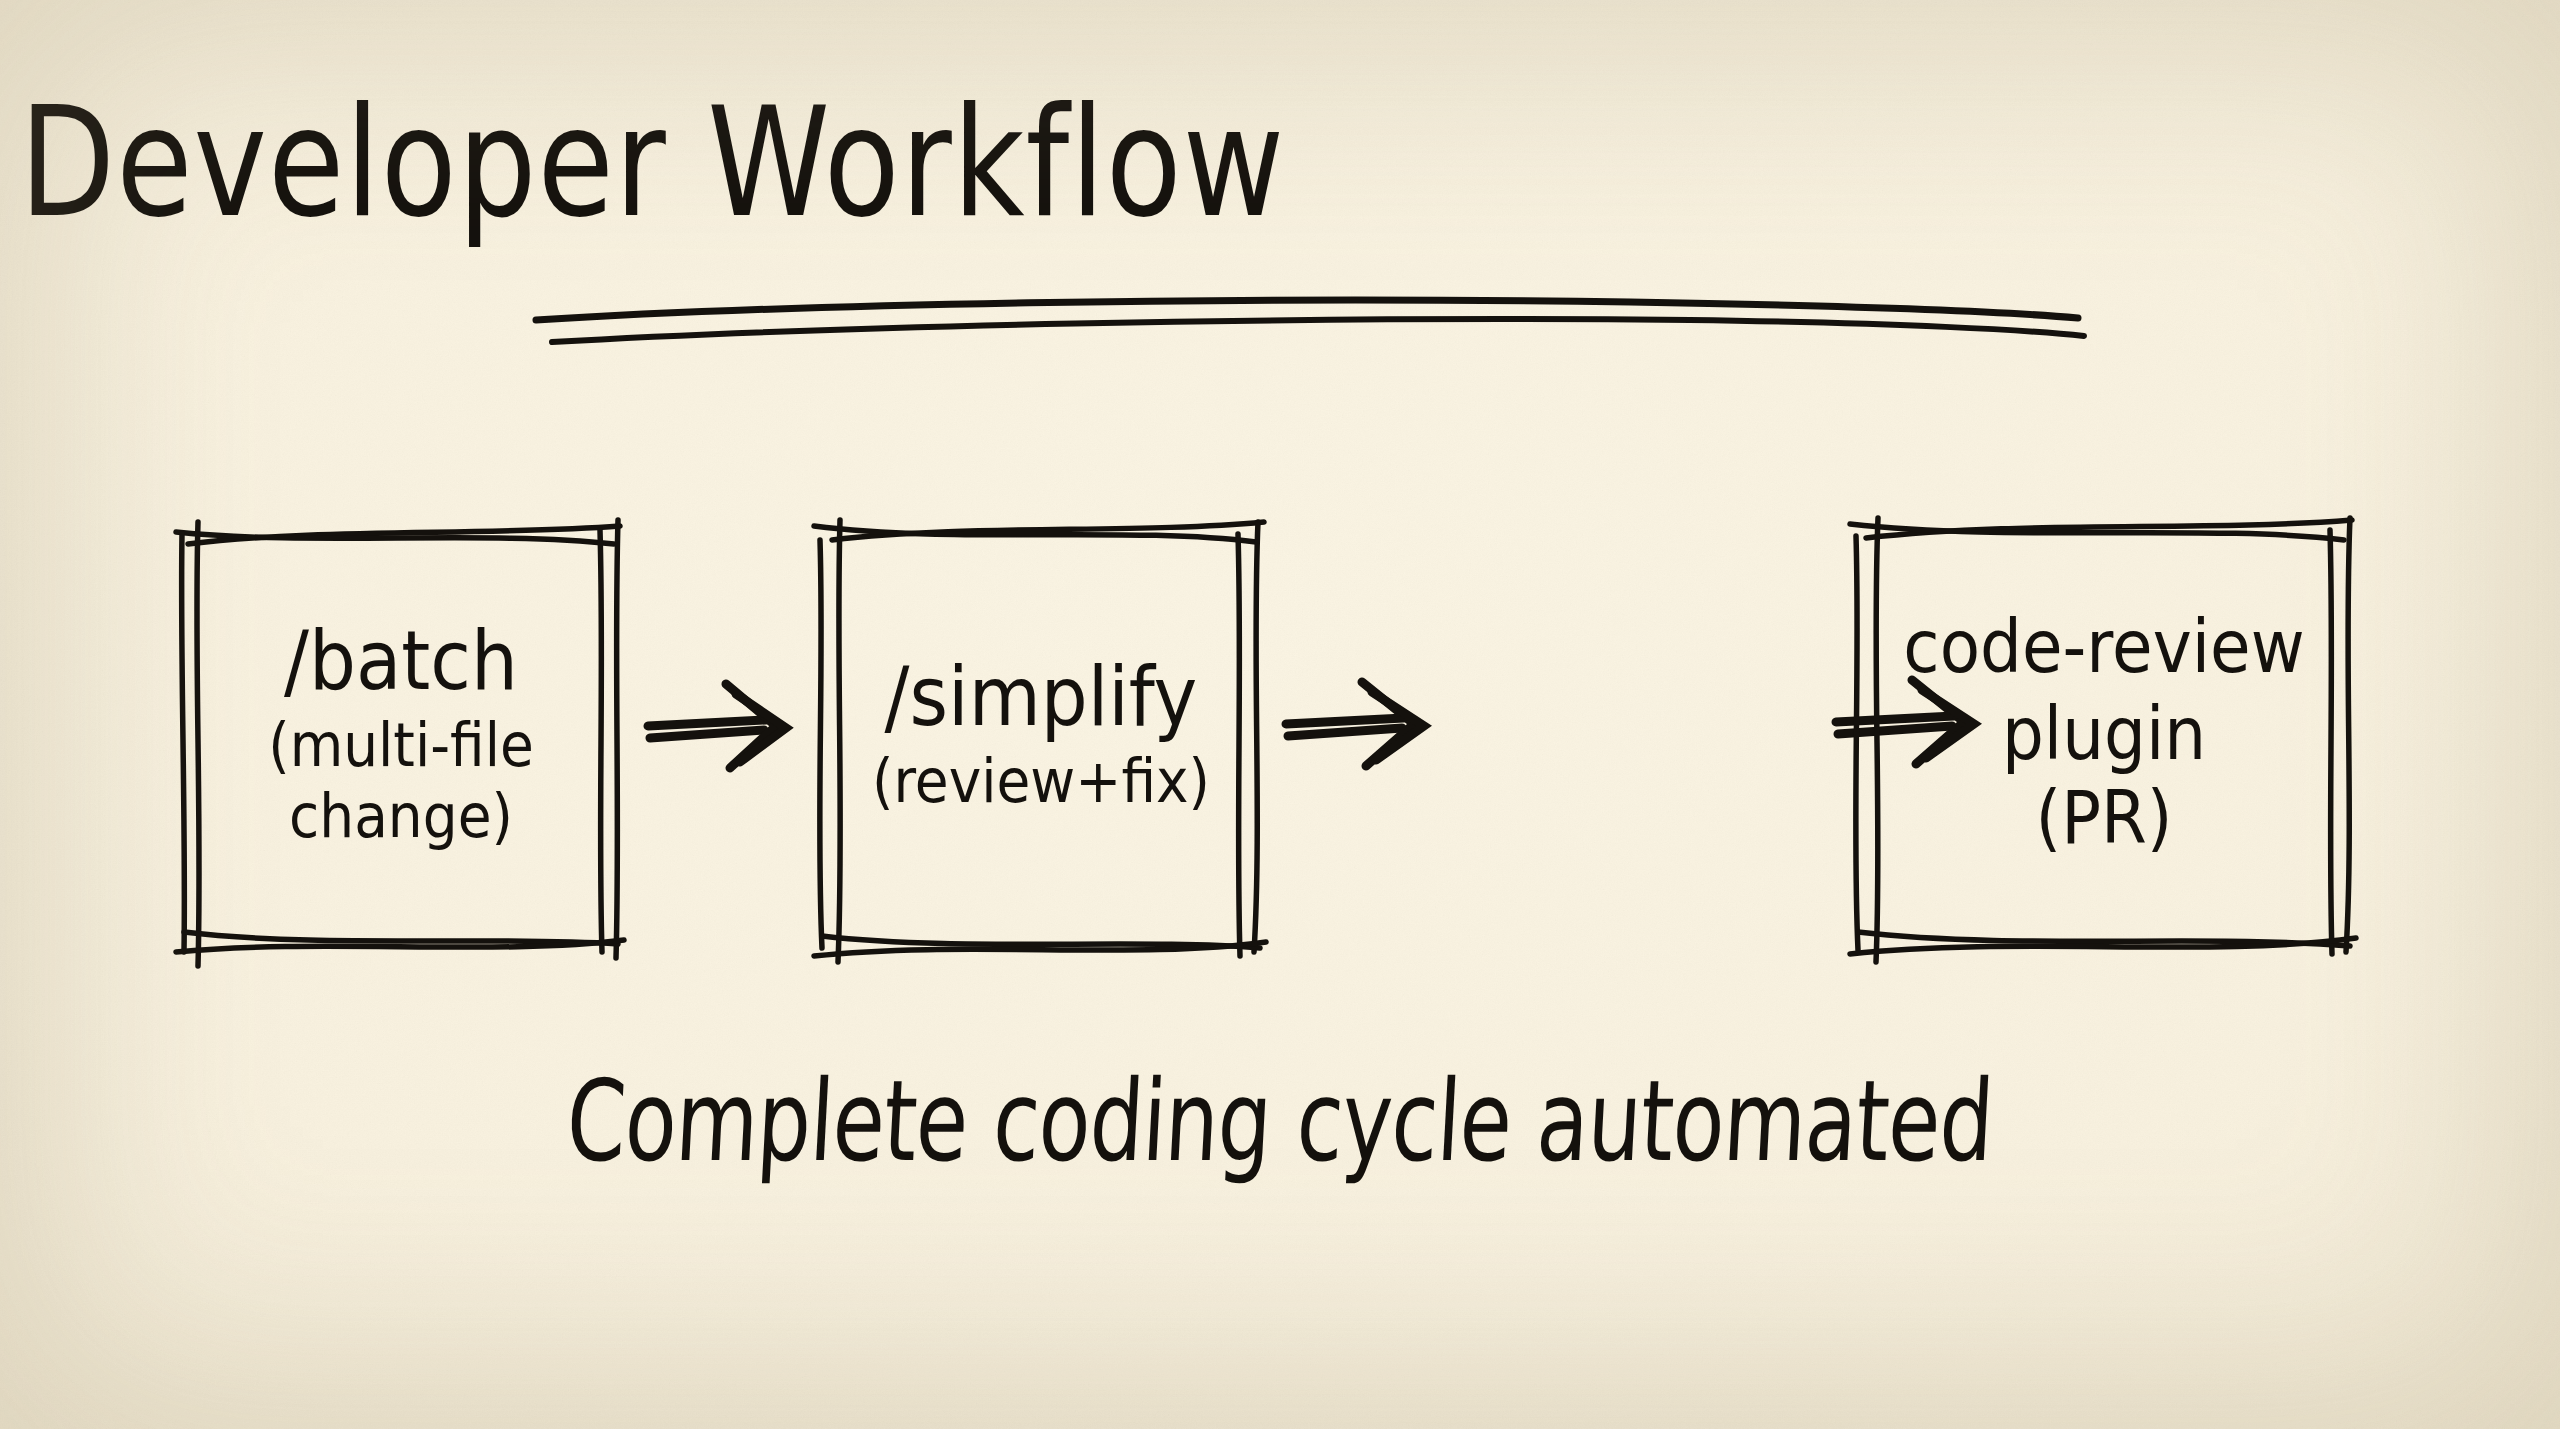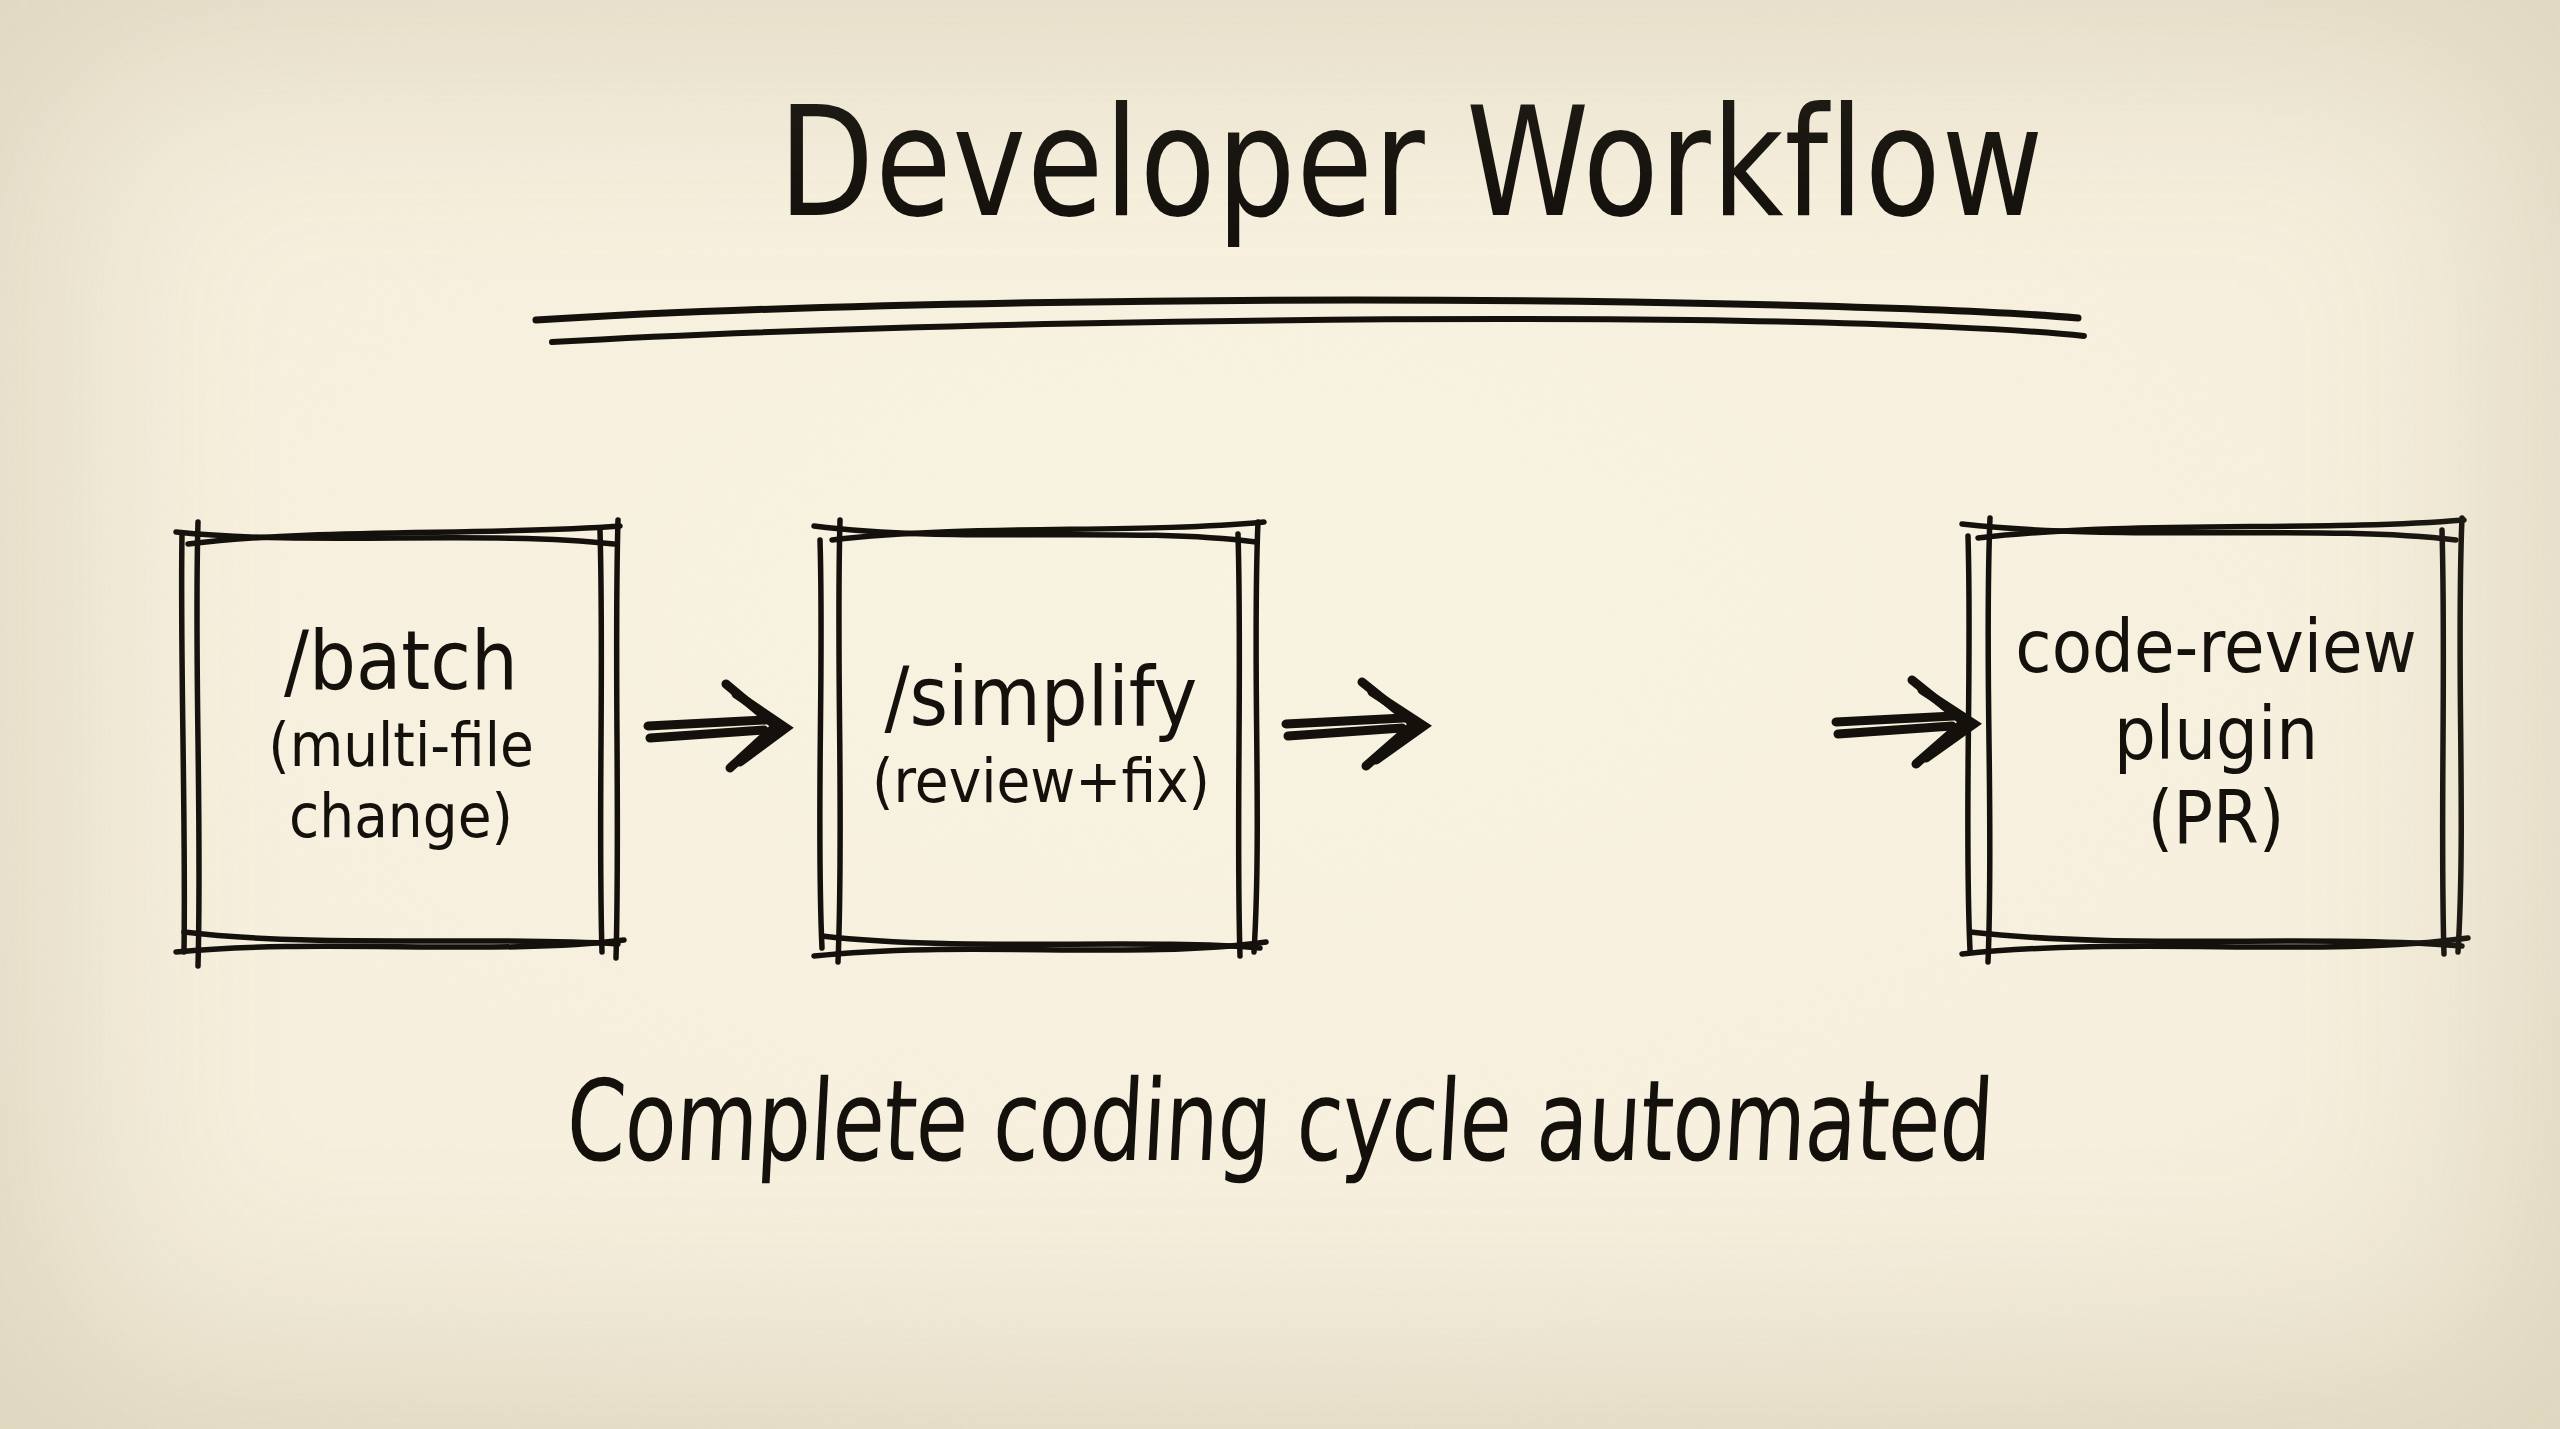--- a/index.html
+++ b/index.html
@@ -35,21 +35,21 @@
     pointer-events: none;
     box-shadow: inset 0 0 220px 60px rgba(150,135,100,.22);
   }
 
   
   #title-block {
     position: absolute;
     left: 0;
     top: 86px;
     width: 2064px;
-    text-align: right;
+    text-align: left;
   }
   #page-title {
     font-family: "DejaVu Sans", sans-serif;
     font-size: 128px;
     line-height: 1.02;
     font-weight: 400;
     color: #14110d;
     letter-spacing: 1px;
     display: inline-block;
     transform: scaleY(1.18) scaleX(.97);
@@ -240,21 +240,21 @@
 
     <svg class="arrow" style="left:1828px;" viewBox="0 0 170 150" xmlns="http://www.w3.org/2000/svg">
       <g fill="none" stroke="#14110d" stroke-linecap="round" stroke-width="9">
         <path d="M8,72 L126,66"></path>
         <path d="M10,84 L124,76"></path>
         <path d="M84,30 L136,72 L88,114"></path>
         <path d="M94,40 L146,74 L98,108"></path>
       </g>
     </svg>
 
-    <div class="node" style="left:1956px; width:520px;">
+    <div class="node" style="left:1844px; width:520px;">
       <svg class="node-frame" viewBox="0 0 520 470" preserveAspectRatio="none" xmlns="http://www.w3.org/2000/svg">
         <g fill="none" stroke="#14110d" stroke-linecap="round" stroke-width="5.5">
           <path d="M22,38 C180,20 360,32 508,20"></path>
           <path d="M6,24 C166,42 364,24 500,40"></path>
           <path d="M12,36 C16,170 8,320 14,450"></path>
           <path d="M34,18 C28,165 38,320 32,462"></path>
           <path d="M486,30 C490,170 484,322 488,454"></path>
           <path d="M506,18 C500,160 510,320 502,452"></path>
           <path d="M14,432 C170,450 364,434 506,446"></path>
           <path d="M6,454 C176,436 366,458 512,438"></path>

